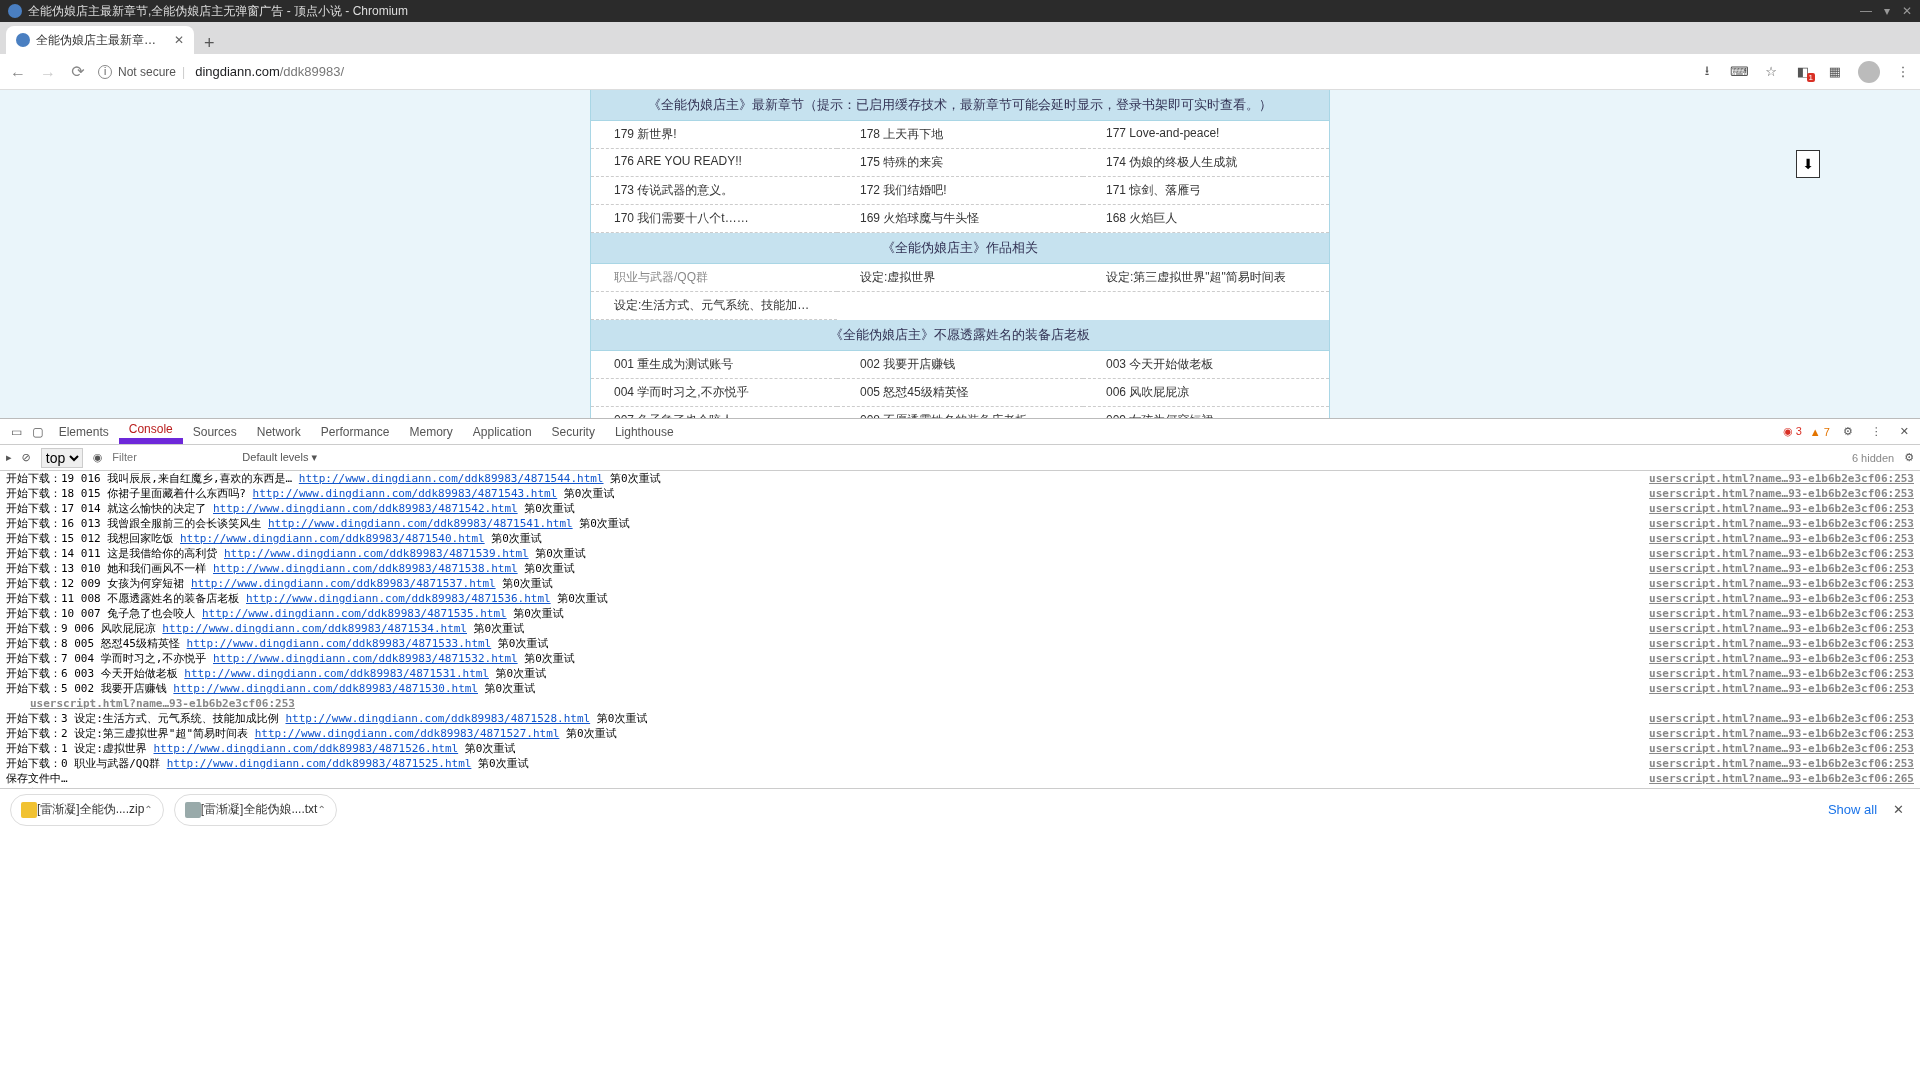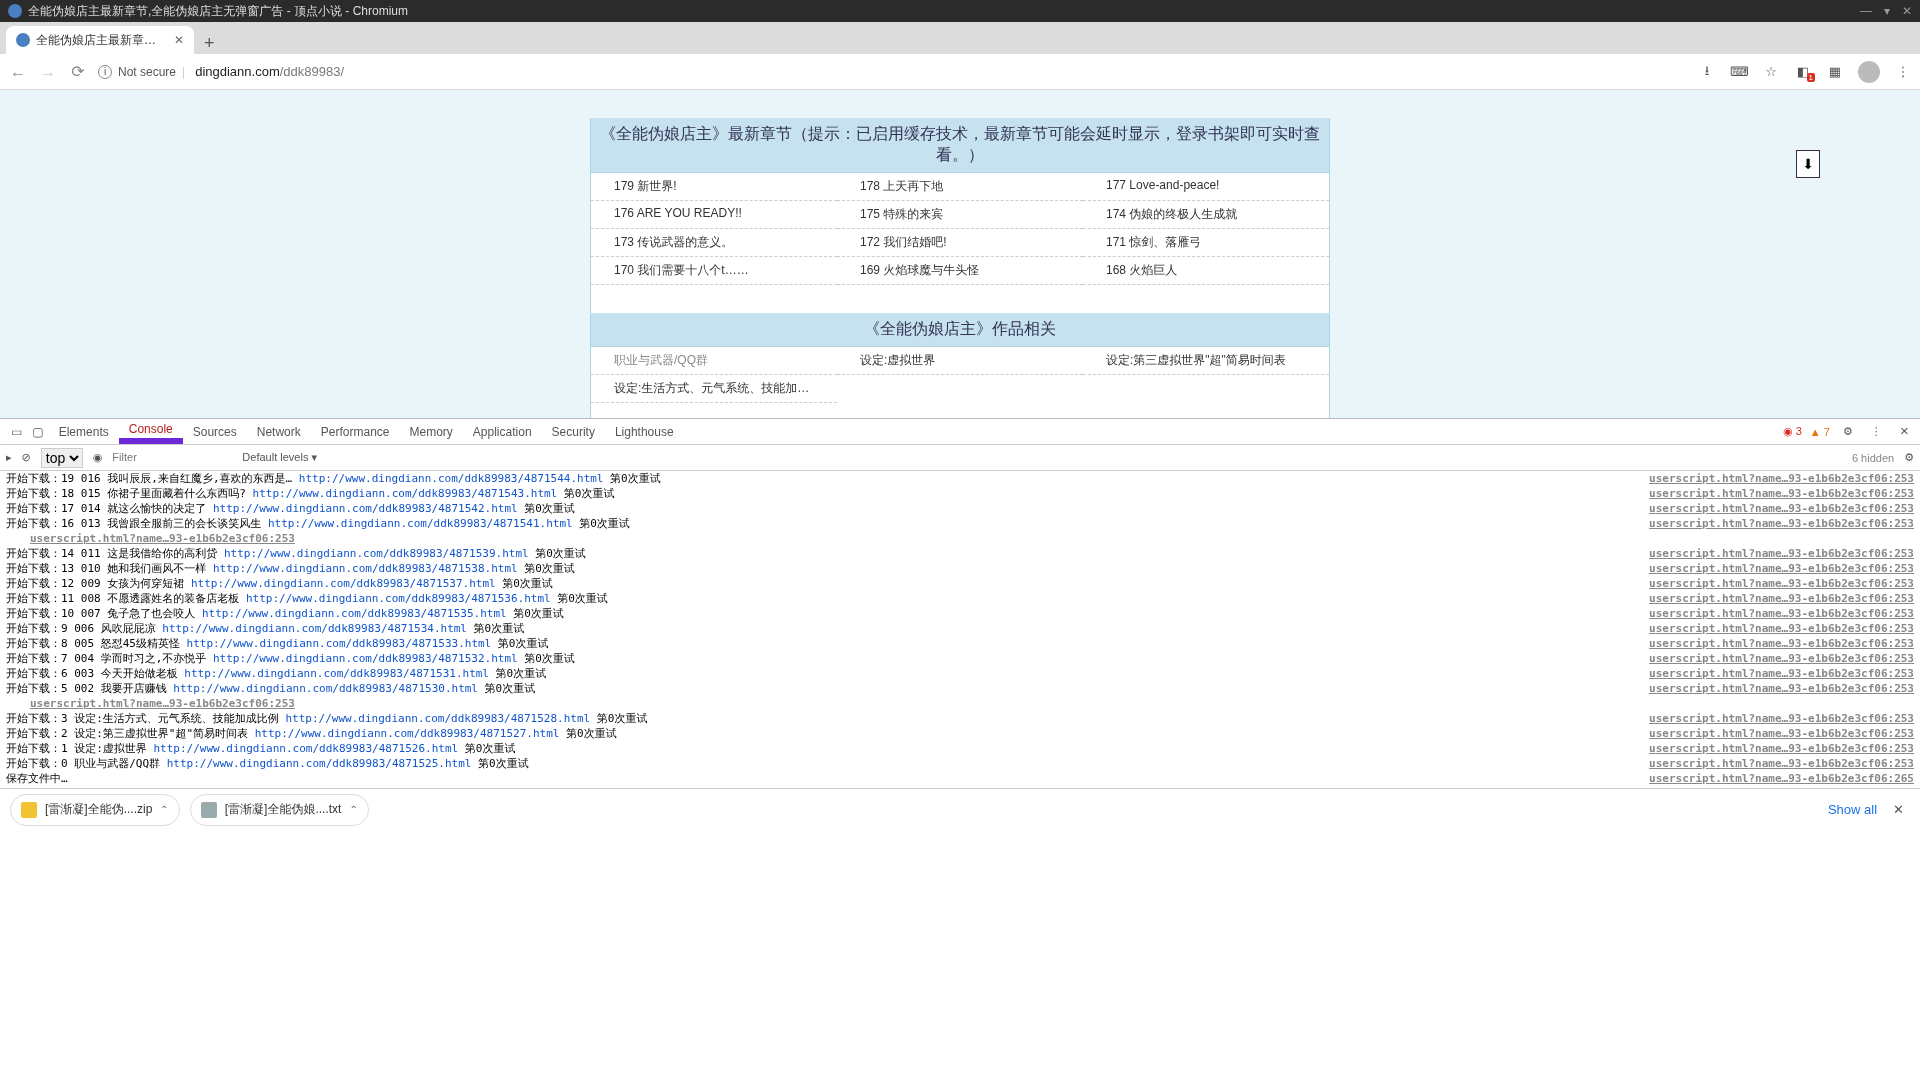--- a/index.html
+++ b/index.html
@@ -29,21 +29,21 @@
 .urlbar .addr .path { color: #777; }
 .urlbar .right-icons { margin-left: auto; display: flex; gap: 14px; align-items: center; color: #555; }
 .urlbar .right-icons .icon { width: 18px; text-align: center; cursor: pointer; }
 .urlbar .ext-red { position: relative; }
 .urlbar .ext-red .badge { position: absolute; bottom: -3px; right: -3px; background: #d93025; color: #fff; font-size: 8px; padding: 0 2px; border-radius: 2px; }
 .urlbar .avatar { width: 22px; height: 22px; background: #bbb; border-radius: 50%; }
 
 
 .page { height: 328px; overflow: hidden; background: #eaf5fa; position: relative; }
 .novel-box { width: 740px; margin: 0 auto; background: #fff; border: 1px solid #a9d6e5; border-top: none; }
-.section-hdr { background: #c6e2ef; color: #335; text-align: center; padding: 6px 0; font-size: 16px; border-bottom: 1px solid #a9d6e5; margin-top: 28px; }
+.section-hdr { background: #c6e2ef; color: #335; text-align: center; padding: 6px 0; font-size: 13px; border-bottom: 1px solid #a9d6e5; }
 .chapters { display: grid; grid-template-columns: repeat(3, 1fr); }
 .chapters a { display: block; padding: 5px 23px; border-bottom: 1px dashed #ccc; color: #333; font-size: 12px; text-decoration: none; white-space: nowrap; overflow: hidden; text-overflow: ellipsis; }
 .chapters a.mute { color: #888; }
 .dl-widget { position: absolute; right: 100px; top: 60px; width: 24px; height: 28px; background: #fff; border: 1px solid #333; display: flex; align-items: center; justify-content: center; font-size: 14px; }
 
 
 .devtools { border-top: 1px solid #bbb; height: 370px; display: flex; flex-direction: column; background: #fff; }
 .dt-tabs { height: 26px; border-bottom: 1px solid #ccc; display: flex; align-items: center; padding: 0 6px; font-size: 12px; color: #555; }
 .dt-tabs .dt-tab { padding: 0 10px; height: 100%; display: flex; align-items: center; cursor: pointer; }
 .dt-tabs .dt-tab.active { border-bottom: 6px solid #6d28d9; color: #b91c1c; }
@@ -52,26 +52,26 @@
 .dt-tabs .err { color: #d93025; }
 .dt-tabs .warn { color: #e37400; }
 .dt-toolbar { height: 26px; border-bottom: 1px solid #ccc; display: flex; align-items: center; padding: 0 6px; gap: 10px; font-size: 11px; color: #555; }
 .dt-toolbar select { font-size: 14px; border: 1px solid #ccc; }
 .dt-toolbar .filter-inp { border: none; border-bottom: 1px solid transparent; outline: none; font-size: 11px; width: 120px; }
 .dt-toolbar .levels { cursor: pointer; }
 .dt-toolbar .hidden-ct { margin-left: auto; color: #888; }
 .console-body { flex: 1; overflow-y: auto; font-family: Menlo, Consolas, monospace; font-size: 11px; line-height: 15px; }
 .console-row { display: flex; padding: 0 6px; white-space: nowrap; }
 .console-row .msg { flex: 1; overflow: hidden; text-overflow: ellipsis; }
-.console-row .msg .lnk { color: #1155cc; }
+.console-row .msg .lnk { color: #1155cc; text-decoration: underline; }
 .console-row .src { color: #888; margin-left: 24px; text-decoration: underline; font-weight: bold; }
 
 
 .dl-shelf { height: 42px; border-top: 1px solid #ccc; display: flex; align-items: center; padding: 0 10px; gap: 10px; background: #fff; }
-.dl-item { border: 1px solid #ddd; border-radius: 16px; height: 32px; display: flex; align-items: center; padding: 0 10px; gap: 8px; font-size: 12px; color: #333; }
+.dl-item { border: 1px solid #ddd; border-radius: 16px; height: 32px; display: flex; align-items: center; padding: 0 10px; font-size: 12px; color: #333; }
 .dl-item .dl-icon { width: 16px; height: 16px; background: #f1c232; border-radius: 2px; }
 .dl-item .dl-icon.gray { background: #9aa; }
 .dl-item .chev { color: #666; font-size: 10px; }
 .dl-showall { margin-left: auto; font-size: 13px; color: #1a73e8; cursor: pointer; }
 .dl-close { color: #555; cursor: pointer; padding: 0 6px; }
 </style>
 </head>
 <body>
 
 <div class="titlebar">
@@ -202,20 +202,21 @@
       </div>
       <div class="console-row">
         <span class="msg">开始下载：17  014  就这么愉快的决定了   <span class="lnk">http://www.dingdiann.com/ddk89983/4871542.html</span>   第0次重试</span>
         <span class="src">userscript.html?name…93-e1b6b2e3cf06:253</span>
       </div>
       <div class="console-row">
         <span class="msg">开始下载：16  013  我曾跟全服前三的会长谈笑风生   <span class="lnk">http://www.dingdiann.com/ddk89983/4871541.html</span>   第0次重试</span>
         <span class="src">userscript.html?name…93-e1b6b2e3cf06:253</span>
       </div>
       <div class="console-row">
+        <span class="msg">开始下载：15  012  我想回家吃饭   <span class="lnk">http://www.dingdiann.com/ddk89983/4871540.html</span>   第0次重试</span>
         <span class="src">userscript.html?name…93-e1b6b2e3cf06:253</span>
       </div>
       <div class="console-row">
         <span class="msg">开始下载：14  011  这是我借给你的高利贷   <span class="lnk">http://www.dingdiann.com/ddk89983/4871539.html</span>   第0次重试</span>
         <span class="src">userscript.html?name…93-e1b6b2e3cf06:253</span>
       </div>
       <div class="console-row">
         <span class="msg">开始下载：13  010  她和我们画风不一样   <span class="lnk">http://www.dingdiann.com/ddk89983/4871538.html</span>   第0次重试</span>
         <span class="src">userscript.html?name…93-e1b6b2e3cf06:253</span>
       </div>

